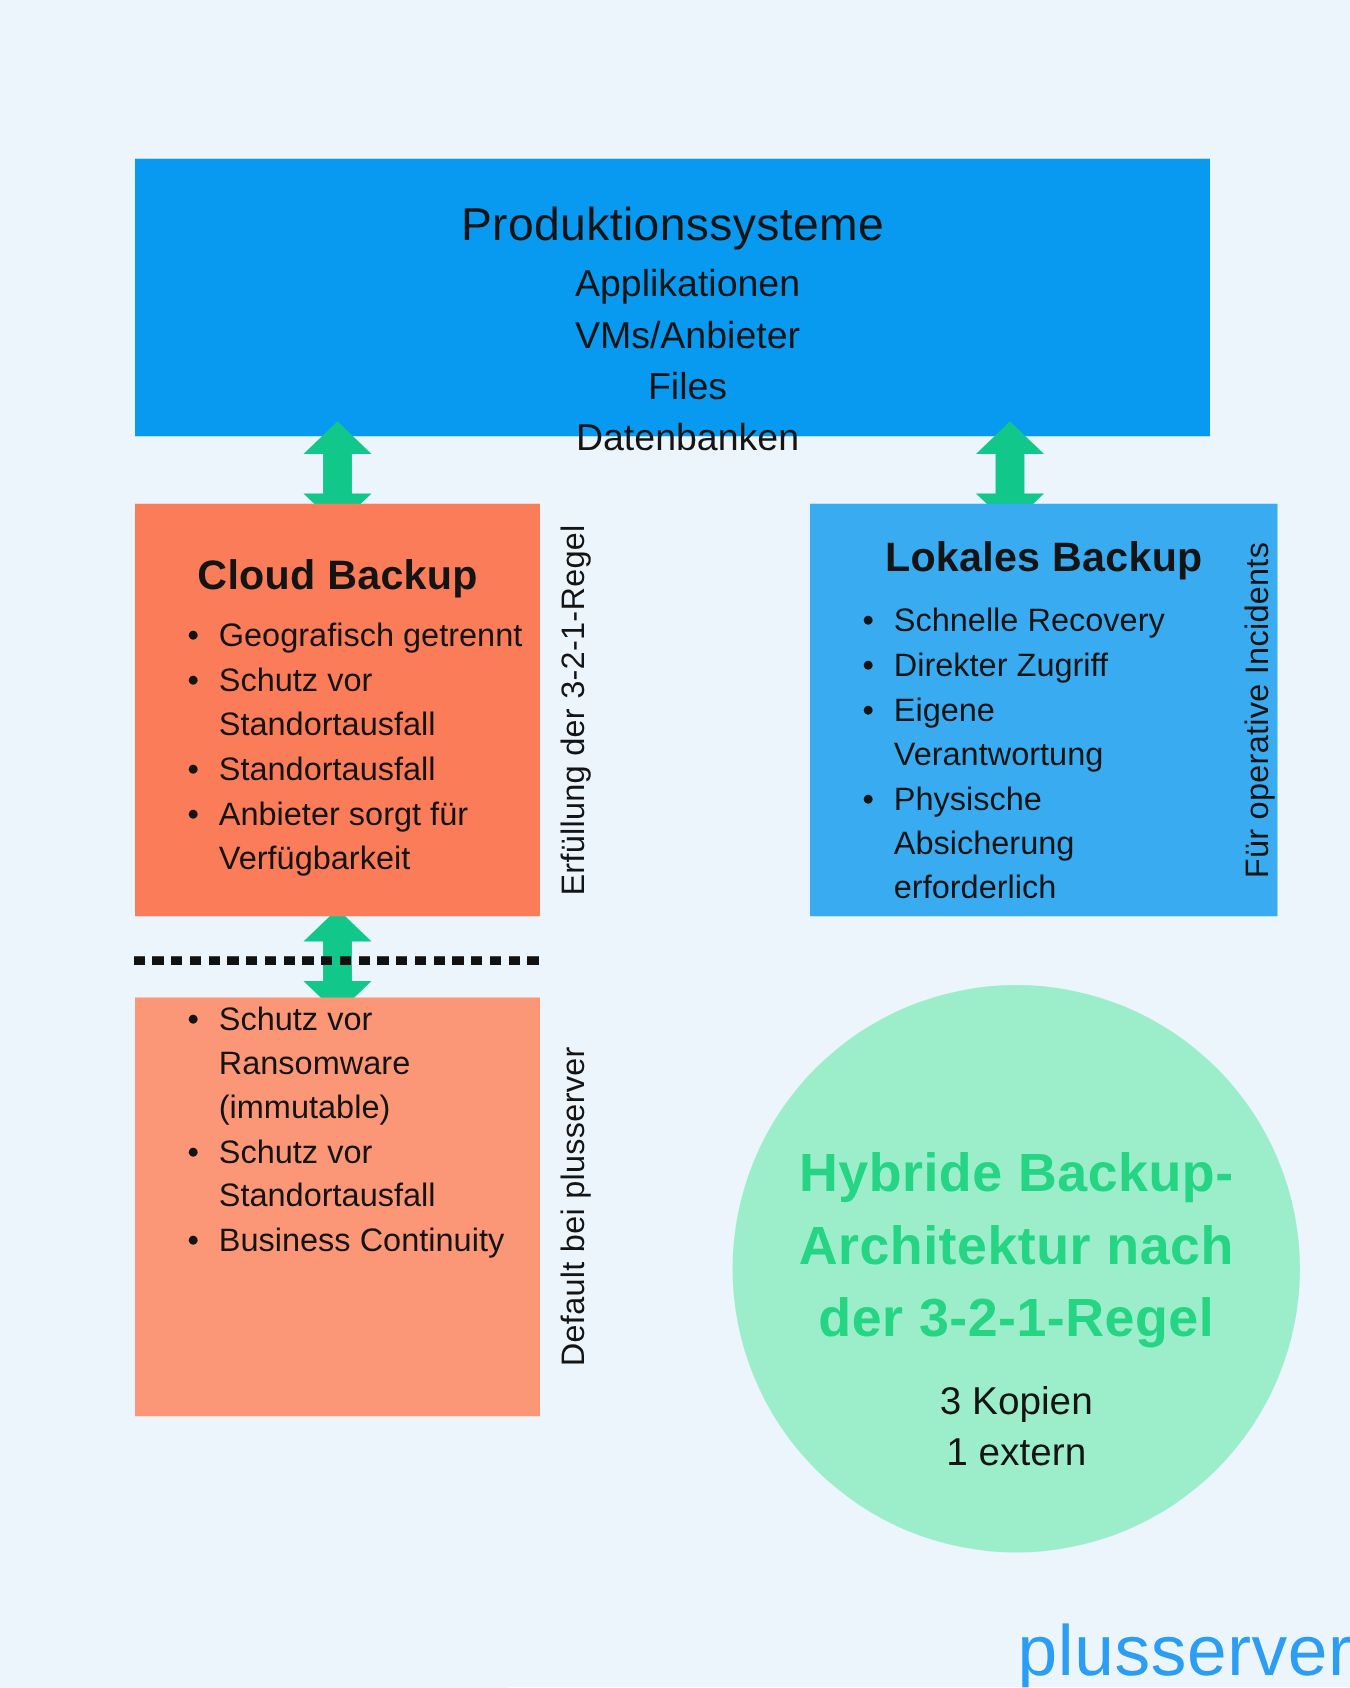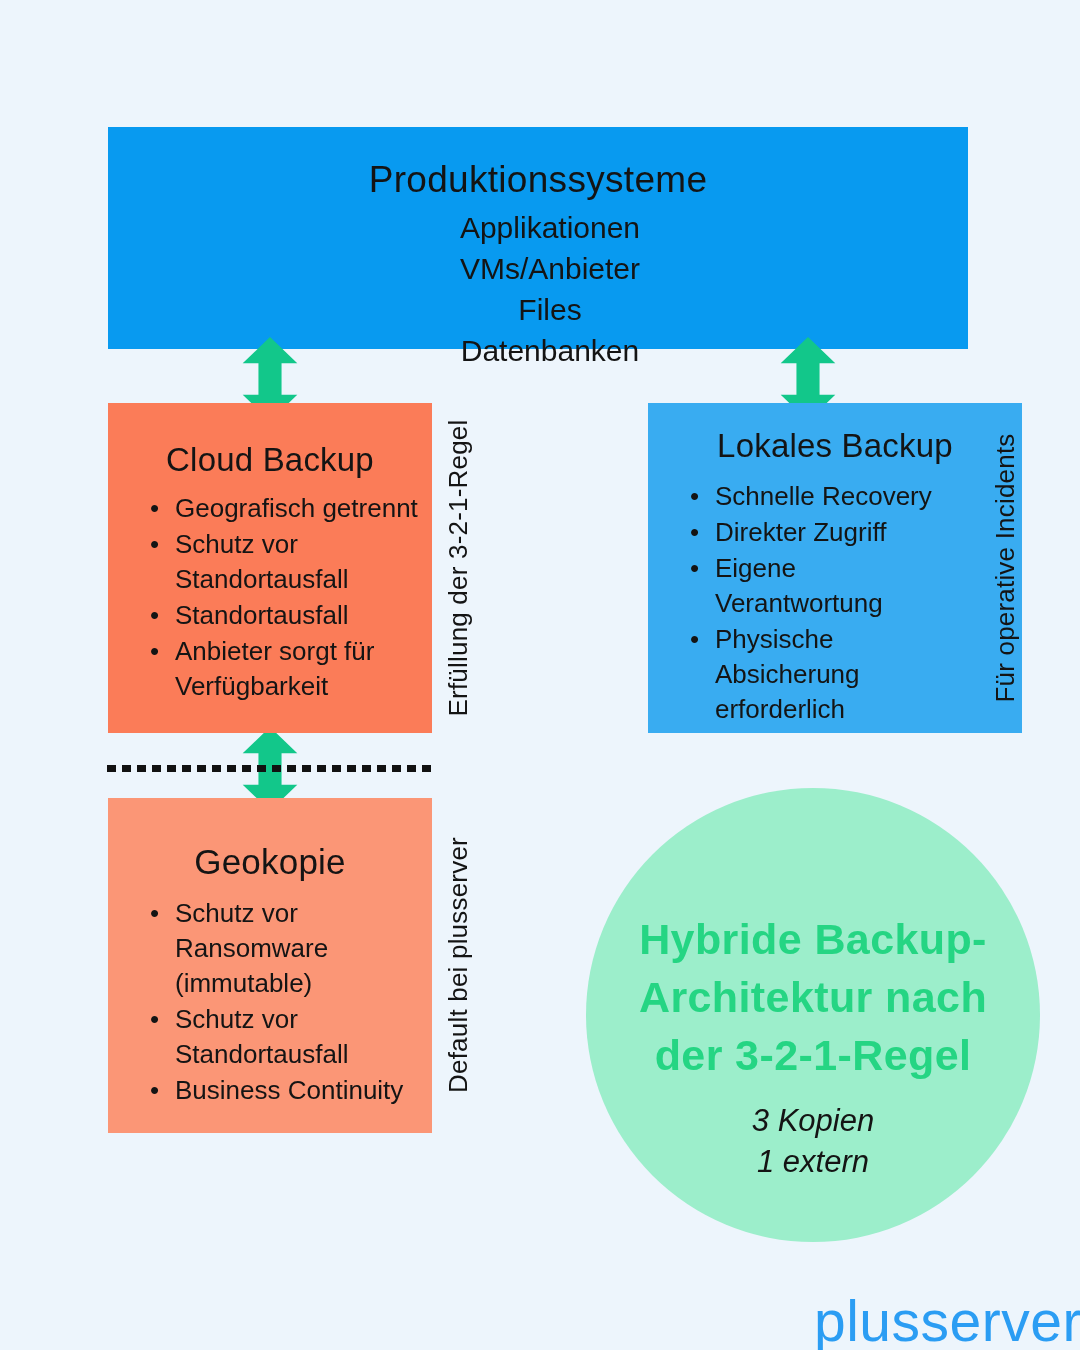--- a/index.html
+++ b/index.html
@@ -54,21 +54,21 @@
   }
   .local {
     left: 648px; top: 403px; width: 374px; height: 330px;
     background: var(--local-blue);
   }
   .geo {
     left: 108px; top: 798px; width: 324px; height: 335px;
     background: var(--geo-salmon);
   }
   .box-heading {
-    font-size: 33px; font-weight: normal; text-align: center; letter-spacing: 0.2px;
+    font-size: 33px; font-weight: bold; text-align: center; letter-spacing: 0.2px;
   }
   .cloud .box-heading { margin: 38px 0 12px; }
   .local .box-heading { margin: 24px 0 14px; }
   .geo .box-heading { margin: 44px 0 14px; font-size: 35px; }
 
   .bullets { list-style: none; padding: 0 6px 0 40px; }
   .bullets li {
     position: relative; padding-left: 27px;
     font-size: 26px; line-height: 35px;
     white-space: pre-line; margin-bottom: 1px;
@@ -107,21 +107,21 @@
     text-align: center;
   }
   .circle-title {
     padding-top: 122px;
     font-size: 43px; font-weight: bold; line-height: 58px;
     color: var(--circle-title);
     white-space: pre-line;
     letter-spacing: 0.4px;
   }
   .circle-facts { margin-top: 16px; }
-  .circle-fact { font-size: 31px; line-height: 41px; font-style: italic; }
+  .circle-fact { font-size: 31px; line-height: 41px; }
 
   
   .logo {
     position: absolute;
     left: 814px; top: 1288px;
     font-size: 57px;
     color: var(--logo-blue);
     letter-spacing: 0.5px;
   }
 </style>
@@ -182,21 +182,20 @@
         <li>Physische
 Absicherung
 erforderlich</li>
       </ul>
   </div>
   <div class="vlabel vlabel-2">Für operative Incidents</div>
 
   <div class="dotted"></div>
 
   <div class="box geo">
-    <div class="box-heading">Geokopie</div>
     <ul class="bullets">
 
     <li>Schutz vor
 Ransomware
 (immutable)</li>
         <li>Schutz vor
 Standortausfall</li>
         <li>Business Continuity</li>
       </ul>
   </div>

